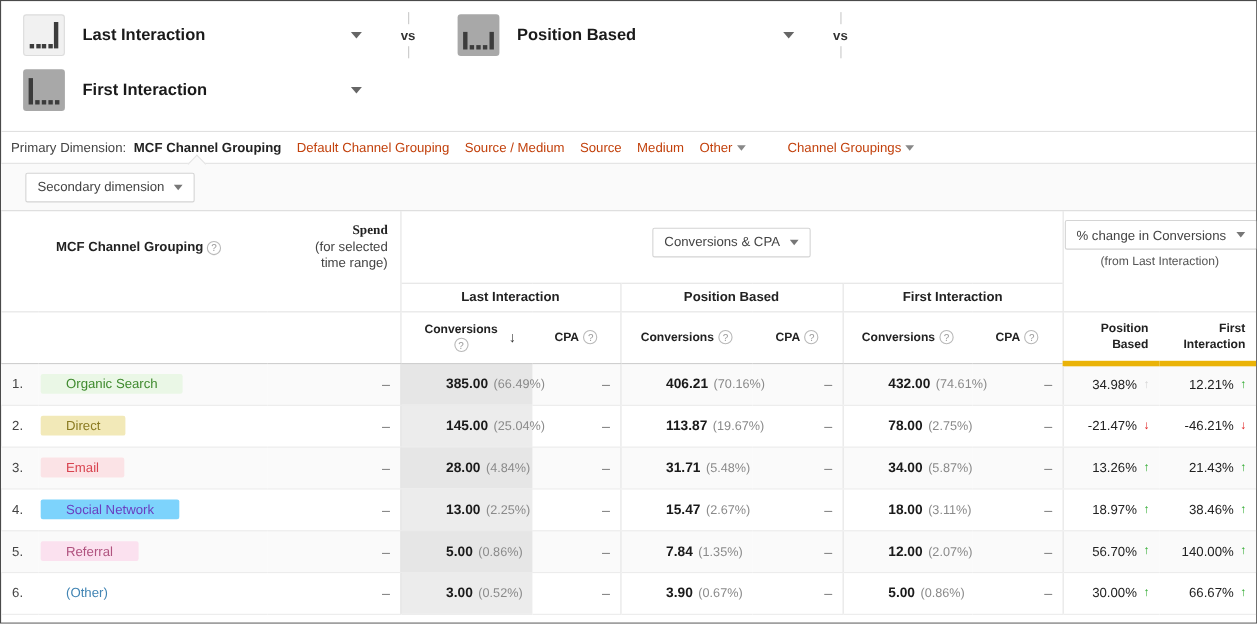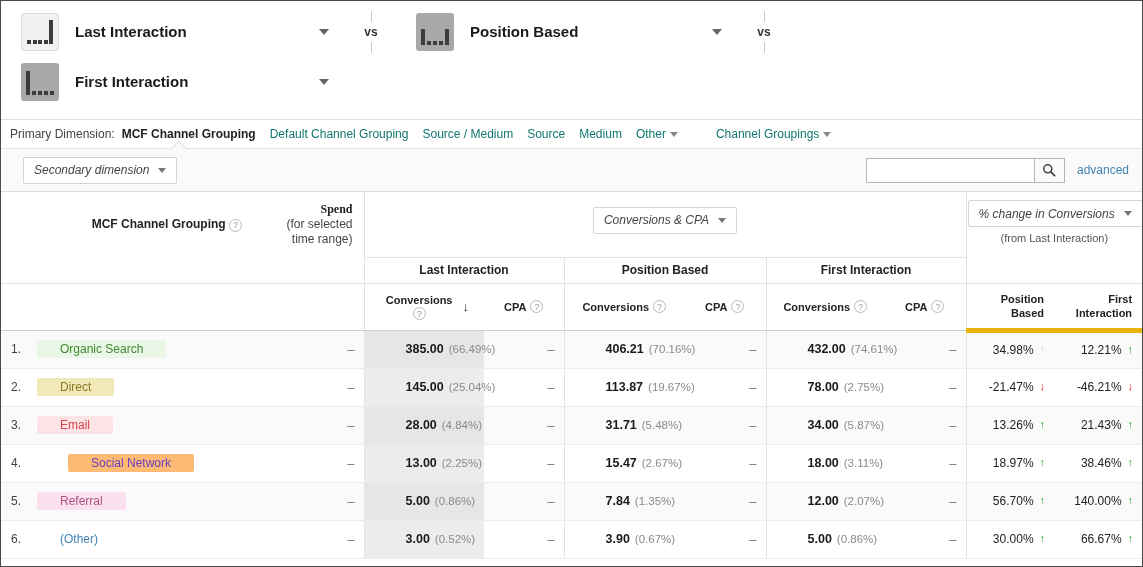--- a/index.html
+++ b/index.html
@@ -103,21 +103,21 @@
     height: 29px;
     border-top: 1px solid #e0e0e0;
     display: flex;
     align-items: center;
     padding-left: 9px;
     font-size: 12px;
     position: relative;
   }
   .dim-label { color: #444; margin-right: 7px; }
   .dim-item {
-    color: #0f766e;
+    color: #c2410c;
     margin-right: 14px;
     cursor: pointer;
     white-space: nowrap;
   }
   .dim-item.active {
     color: #222;
     font-weight: bold;
     cursor: default;
   }
   .dim-item .mini-caret {
@@ -157,21 +157,20 @@
     border: 1px solid #d4d4d4;
     border-radius: 2px;
     height: 27px;
     display: inline-flex;
     align-items: center;
     padding: 0 10px;
     font-size: 12px;
     color: #444;
     cursor: pointer;
     white-space: nowrap;
-    font-style: italic;
   }
   .btn-box .mini-caret {
     margin-left: 9px;
     width: 0; height: 0;
     border-left: 4px solid transparent;
     border-right: 4px solid transparent;
     border-top: 5px solid #777;
   }
   .search-group {
     position: absolute;
@@ -214,21 +213,21 @@
   }
   .vline { border-left: 1px solid #e3e3e3; }
 
   .hdr-top { height: 65px; vertical-align: bottom; }
   .hdr-dim {
     vertical-align: middle;
     font-size: 12px;
     font-weight: bold;
     color: #222;
     padding-left: 9px;
-    text-align: right;
+    text-align: center;
   }
   .hdr-spend {
     vertical-align: middle;
     text-align: right;
     padding-right: 11px;
     font-size: 12px;
     color: #444;
     line-height: 15px;
   }
   .hdr-spend b { color: #222; font-family: Liberation Serif, serif; }
@@ -452,30 +451,20 @@
     <span class="dim-item">Medium</span>
     <span class="dim-item"><span>Other</span><span class="mini-caret"></span></span>
     <span class="dim-gap"></span>
     <span class="dim-item"><span>Channel Groupings</span><span class="mini-caret"></span></span>
   </div>
 
   <div class="sec-bar">
     <div class="btn-box">
       <span>Secondary dimension</span>
       <span class="mini-caret"></span>
-    </div>
-    <div class="search-group">
-      <input class="search-input" type="text" value="" style="">
-      <div class="search-btn">
-        <svg width="14" height="14" viewBox="0 0 14 14">
-          <circle cx="5.8" cy="5.8" r="4" fill="none" stroke="#444" stroke-width="1.6"></circle>
-          <line x1="8.8" y1="8.8" x2="12.6" y2="12.6" stroke="#444" stroke-width="1.8" stroke-linecap="round"></line>
-        </svg>
-      </div>
-      <span class="advanced-link">advanced</span>
     </div>
   </div>
 
   <table class="mct">
     <colgroup>
       <col style="width:34px">
       <col style="width:208px">
       <col style="width:121px">
       <col style="width:120px">
       <col style="width:80px">
@@ -612,21 +601,21 @@
           <td class="c-dash">–</td>
           <td class="c-num vline"><span class="val">31.71</span><span class="pct">(5.48%)</span></td>
           <td class="c-dash">–</td>
           <td class="c-num vline"><span class="val">34.00</span><span class="pct">(5.87%)</span></td>
           <td class="c-dash">–</td>
           <td class="c-chg vline"><span>13.26%</span><span class="arrow up">↑</span></td>
           <td class="c-chg"><span>21.43%</span><span class="arrow up">↑</span></td>
         </tr>
         <tr class="data-row">
           <td class="c-idx">4.</td>
-          <td class="c-name"><span class="chip" style="background:#fdba74;color:#6a3fc0;margin-left:31px;">Social Network</span></td>
+          <td class="c-name"><span class="chip" style="background:#7dd3fc;color:#6a3fc0;">Social Network</span></td>
           <td class="c-dash">–</td>
           <td class="c-num shaded vline"><span class="val">13.00</span><span class="pct">(2.25%)</span></td>
           <td class="c-dash">–</td>
           <td class="c-num vline"><span class="val">15.47</span><span class="pct">(2.67%)</span></td>
           <td class="c-dash">–</td>
           <td class="c-num vline"><span class="val">18.00</span><span class="pct">(3.11%)</span></td>
           <td class="c-dash">–</td>
           <td class="c-chg vline"><span>18.97%</span><span class="arrow up">↑</span></td>
           <td class="c-chg"><span>38.46%</span><span class="arrow up">↑</span></td>
         </tr>

